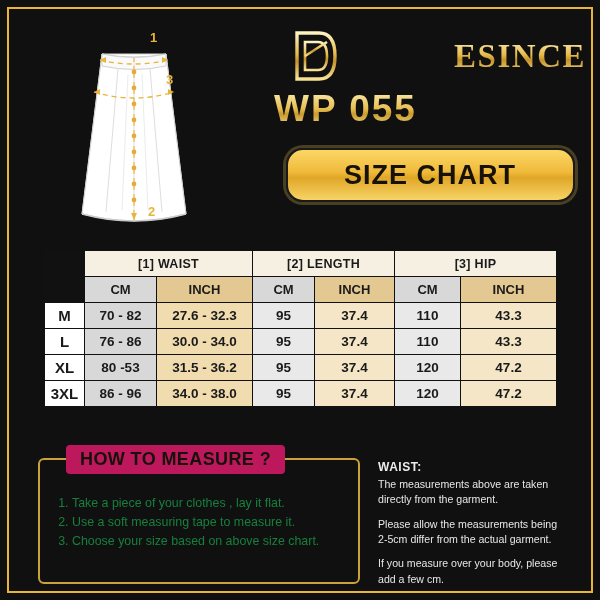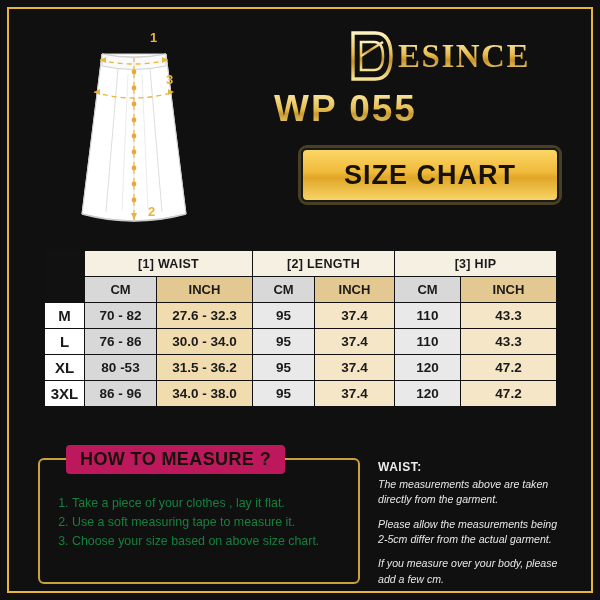--- a/index.html
+++ b/index.html
@@ -40,21 +40,21 @@
 
   
   .brandblock {
     position: relative;
     flex: 1;
     padding-top: 16px;
   }
   .brandrow {
     display: flex;
     align-items: center;
-    justify-content: center;
+    justify-content: space-between;
     padding-left: 18px;
   }
   .logo-d {
     width: 46px; height: 52px;
     position: relative;
     margin-right: 4px;
   }
   .brandname {
     font-family: "Liberation Serif", serif;
     font-weight: bold;
@@ -71,22 +71,22 @@
     font-size: 37px;
     font-weight: bold;
     letter-spacing: 2px;
     background: linear-gradient(180deg,#fdf3c0 0%, #e7bd4e 50%, #c99a2e 62%, #f7e79d 100%);
     -webkit-background-clip: text;
     background-clip: text;
     color: transparent;
   }
   .sizechart-badge {
     margin: 18px auto 0 auto;
-    width: 258px; height: 54px;
-    border-radius: 6px;
+    width: 289px; height: 54px;
+    border-radius: 17px;
     background: linear-gradient(180deg,#fbd766 0%, #f0b93a 45%, #e0a627 55%, #f7d466 100%);
     border: 2px solid #1a1a1a;
     display: flex;
     align-items: center;
     justify-content: center;
     box-shadow: 0 0 0 3px rgba(245,205,90,0.25);
   }
   .sizechart-badge span {
     font-size: 27px;
     font-weight: bold;
@@ -176,21 +176,20 @@
     font-size: 12px;
     font-weight: bold;
     letter-spacing: .5px;
     margin-bottom: 3px;
   }
   .notes p {
     margin: 0 0 9px 0;
     font-size: 10.6px;
     line-height: 1.45;
     color: #e6e6e6;
-    font-style: italic;
   }
 </style>
 </head>
 <body>
 
 <div id="page">
   <div class="gold-border"></div>
 
   <div class="top">
 

